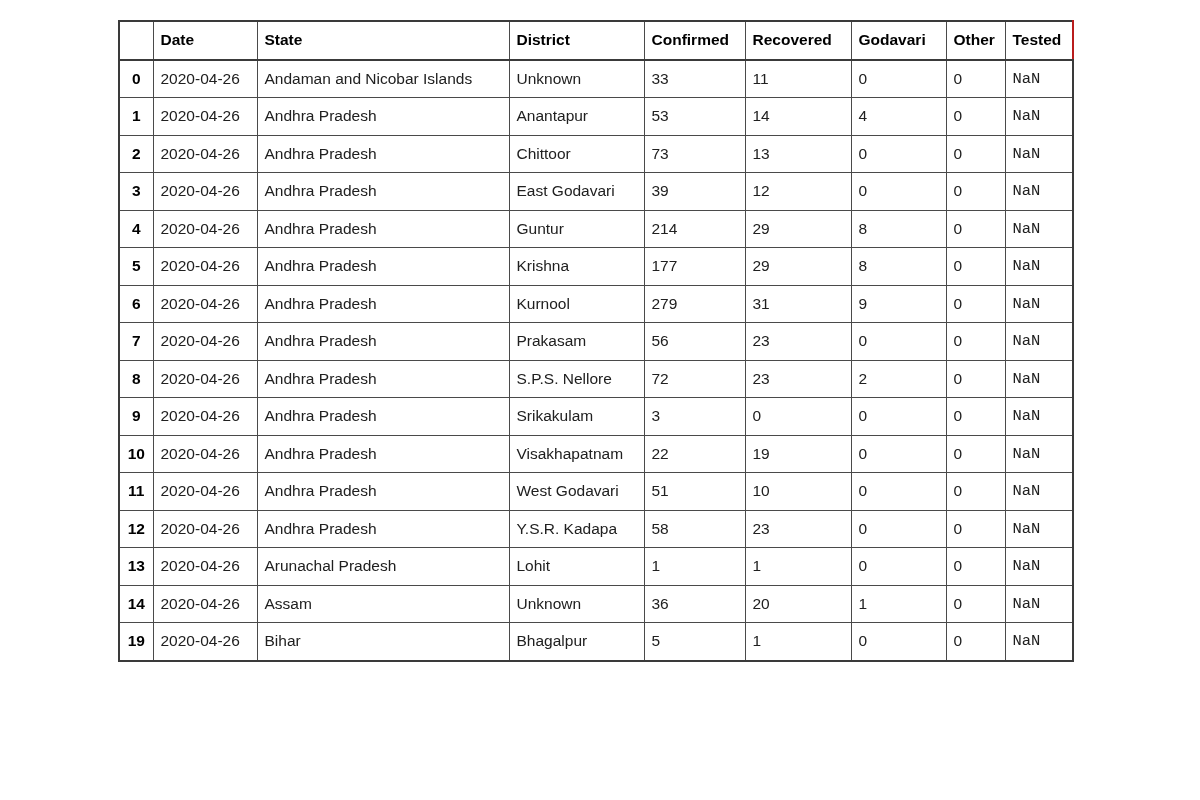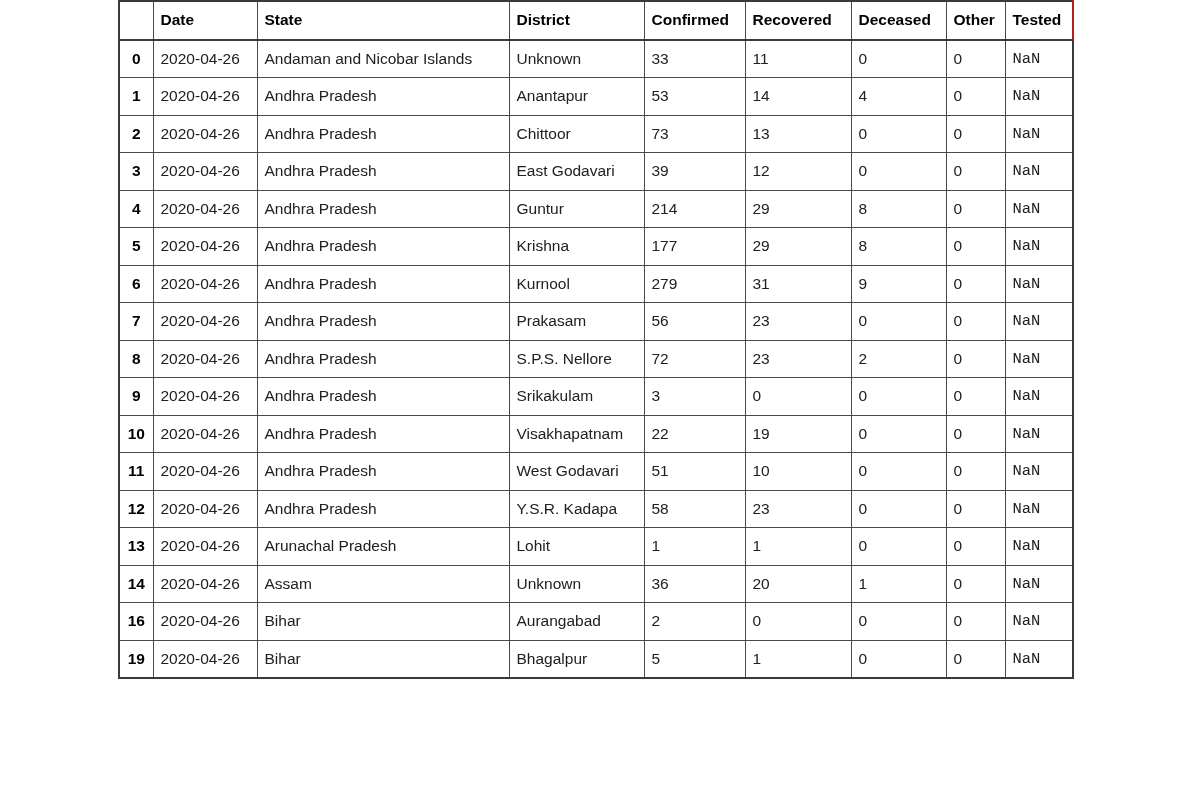--- a/index.html
+++ b/index.html
@@ -9,21 +9,21 @@
     width: 1200px;
     height: 800px;
     overflow: hidden;
   }
   body {
     font-family: "Liberation Sans", sans-serif;
   }
   #table-wrap {
     position: absolute;
     left: 118px;
-    top: 0;
+    top: 20px;
   }
   table.dataframe {
     border-collapse: collapse;
     background: #ffffff;
     font-size: 15.5px;
     color: #202020;
   }
   table.dataframe th,
   table.dataframe td {
     border: 1px solid #4a4a4a;
@@ -93,21 +93,21 @@
         <col class="c-tested">
     </colgroup>
     <thead>
       <tr>
           <th class="blank-corner"></th>
           <th class="hdr">Date</th>
           <th class="hdr">State</th>
           <th class="hdr">District</th>
           <th class="hdr">Confirmed</th>
           <th class="hdr">Recovered</th>
-          <th class="hdr">Deceased</th>
+          <th class="hdr">Godavari</th>
           <th class="hdr">Other</th>
           <th class="hdr hdr-last">Tested</th>
         </tr>
     </thead>
     <tbody>
         <tr>
           <th class="row-index">0</th>
           <td>2020-04-26</td>
           <td>Andaman and Nicobar Islands</td>
           <td>Unknown</td>
@@ -261,31 +261,20 @@
           <td class="cell-last">NaN</td>
         </tr>
         <tr>
           <th class="row-index">14</th>
           <td>2020-04-26</td>
           <td>Assam</td>
           <td>Unknown</td>
           <td>36</td>
           <td>20</td>
           <td>1</td>
-          <td>0</td>
-          <td class="cell-last">NaN</td>
-        </tr>
-        <tr>
-          <th class="row-index">16</th>
-          <td>2020-04-26</td>
-          <td>Bihar</td>
-          <td>Aurangabad</td>
-          <td>2</td>
-          <td>0</td>
-          <td>0</td>
           <td>0</td>
           <td class="cell-last">NaN</td>
         </tr>
         <tr class="last-row">
           <th class="row-index">19</th>
           <td>2020-04-26</td>
           <td>Bihar</td>
           <td>Bhagalpur</td>
           <td>5</td>
           <td>1</td>

